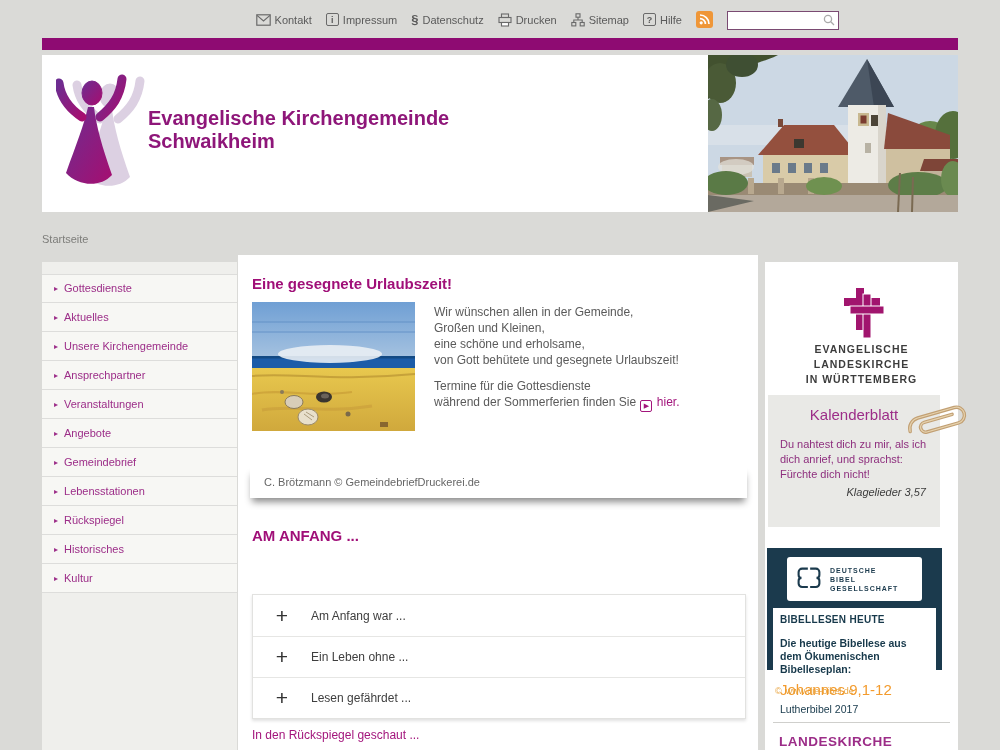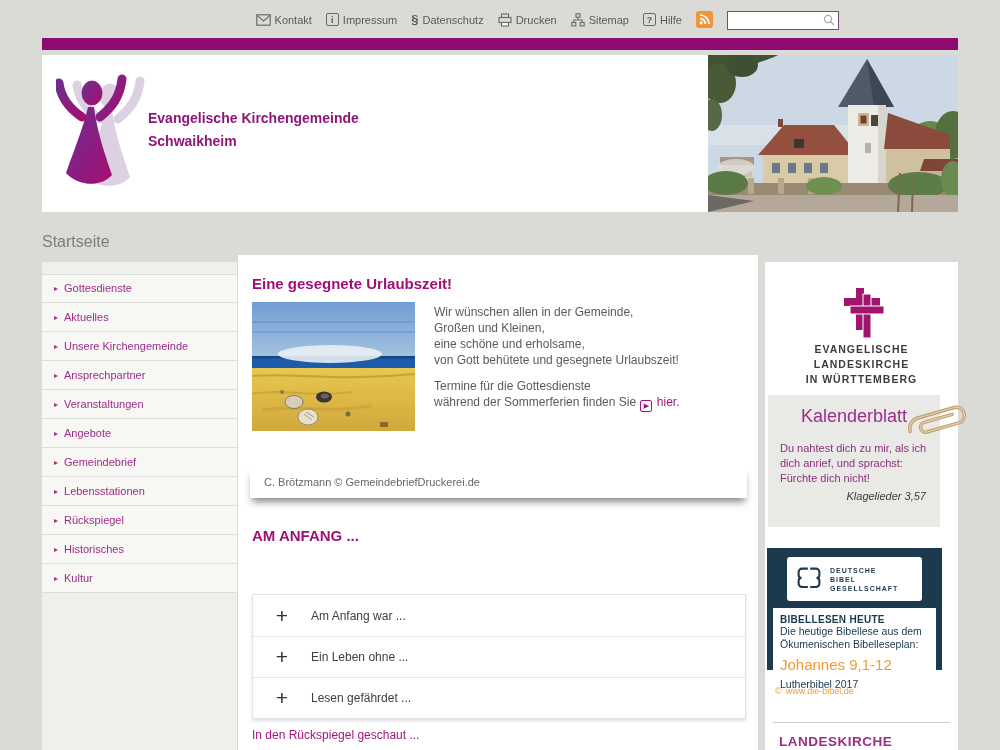--- a/index.html
+++ b/index.html
@@ -16,25 +16,25 @@
                align-items:center; justify-content:center; font-size:9px; font-weight:bold; color:#5a5a5a; }
   .glyph-plain { font-size:13px; font-weight:bold; color:#5a5a5a; line-height:13px; }
   .rss-btn { width:17px; height:17px; background:#ef9637; border-radius:3px; display:flex; align-items:center; justify-content:center; cursor:pointer; }
   .searchwrap { position:relative; }
   .searchwrap input { width:112px; height:19px; border:1px solid #7a4a72; background:#fff; font-size:11px; padding:0 18px 0 5px; outline:none; }
   .searchwrap svg { position:absolute; right:4px; top:4px; }
 
   
   .bar { top:38px; left:42px; width:916px; height:12px; background:#8e0b72; }
   .header-panel { top:55px; left:42px; width:666px; height:157px; background:#fff; }
-  .site-title { position:absolute; left:106px; top:52px; font-size:14px; font-weight:bold; color:#8e1679; line-height:23px; }
+  .site-title { position:absolute; left:106px; top:52px; font-size:20px; font-weight:bold; color:#8e1679; line-height:23px; }
   .church-photo { top:55px; left:708px; width:250px; height:157px; }
 
   
-  .breadcrumb { top:233px; left:42px; font-size:16px; color:#7d7d7a; }
+  .breadcrumb { top:233px; left:42px; font-size:11px; color:#7d7d7a; }
 
   
   .leftmenu { top:262px; left:42px; width:195px; height:488px; background:#efefec; padding-top:12px; }
   .menu-item { height:29px; line-height:29px; background:#f7f7f4; border-bottom:1px solid #dddddb; cursor:pointer;
                font-size:11px; color:#9c2d88; padding-left:12px; display:flex; align-items:center; gap:6px; }
   .menu-item:first-child { border-top:1px solid #dddddb; }
   .menu-bullet { font-size:8px; color:#9c2d88; }
 
   
   .main-col { top:255px; left:238px; width:520px; height:495px; background:#fff; }
@@ -54,32 +54,32 @@
   .acc-plus { width:22px; margin-left:18px; font-size:21px; font-weight:normal; color:#333; text-align:center; }
   .acc-label { margin-left:18px; font-size:12px; color:#3e3e3e; }
   .more-link { position:absolute; left:14px; top:473px; font-size:12px; color:#a3157c; cursor:pointer; }
 
   
   .rightbar { top:262px; left:765px; width:193px; height:488px; background:#fff; }
   .lk-logo { position:absolute; left:0; top:24px; width:193px; text-align:center; }
   .lk-text { position:absolute; left:0; top:80px; width:193px; text-align:center; font-size:10.5px; font-weight:bold;
              color:#3c3c3c; letter-spacing:1px; line-height:15px; }
   .kalenderblatt { position:absolute; left:3px; top:133px; width:172px; height:132px; background:#e9e9e6; }
-  .kb-title { text-align:center; padding-top:11px; font-size:18px; color:#9c2d88; }
+  .kb-title { text-align:center; padding-top:11px; font-size:15px; color:#9c2d88; }
   .kb-verse { padding:14px 12px 0 12px; font-size:11px; color:#8e2f7e; line-height:15px; }
   .kb-source { padding:4px 14px 0 0; text-align:right; font-style:italic; font-size:11px; color:#3c3c3c;margin-left:32px; }
   .paperclip { top:396px; left:900px; width:72px; height:48px; pointer-events:none; }
 
   .bibel { position:absolute; left:2px; top:286px; width:175px; height:122px; background:#1b3a4d; cursor:pointer; }
   .dbg-card { position:absolute; left:20px; top:9px; width:135px; height:44px; background:#fff; border-radius:3px;
               display:flex; align-items:center; gap:6px; padding-left:7px; }
   .dbg-text { font-size:7px; font-weight:bold; color:#1b3a4d; letter-spacing:1px; line-height:9px; }
   .bibel-body { position:absolute; left:6px; top:60px; width:163px; height:74px; background:#fff; padding:6px 7px 0 7px; }
   .bb-head { font-size:10px; font-weight:bold; color:#17394b; letter-spacing:0.3px; }
-  .bb-intro { font-size:10.5px; color:#17394b; line-height:13px; margin-top:0; }
+  .bb-intro { font-size:10.5px; color:#17394b; line-height:13px; margin-top:12px;font-weight:bold; }
   .bb-passage { font-size:15px; color:#f39b2d; margin-top:5px; }
   .bb-edition { font-size:10.5px; color:#17394b; margin-top:5px; }
   .bibel-footer { position:absolute; left:8px; top:138px; font-size:9px; color:#e8a23c; display:flex; gap:4px; align-items:center; }
   .rb-hr { position:absolute; left:8px; top:460px; width:177px; border-top:1px solid #cfcfcc; }
   .rb-link { position:absolute; left:14px; top:472px; font-size:13.5px; font-weight:bold; color:#9c2d88; letter-spacing:0.5px; cursor:pointer; }
 </style>
 </head>
 <body>
 
 <div class="abs topbar">

